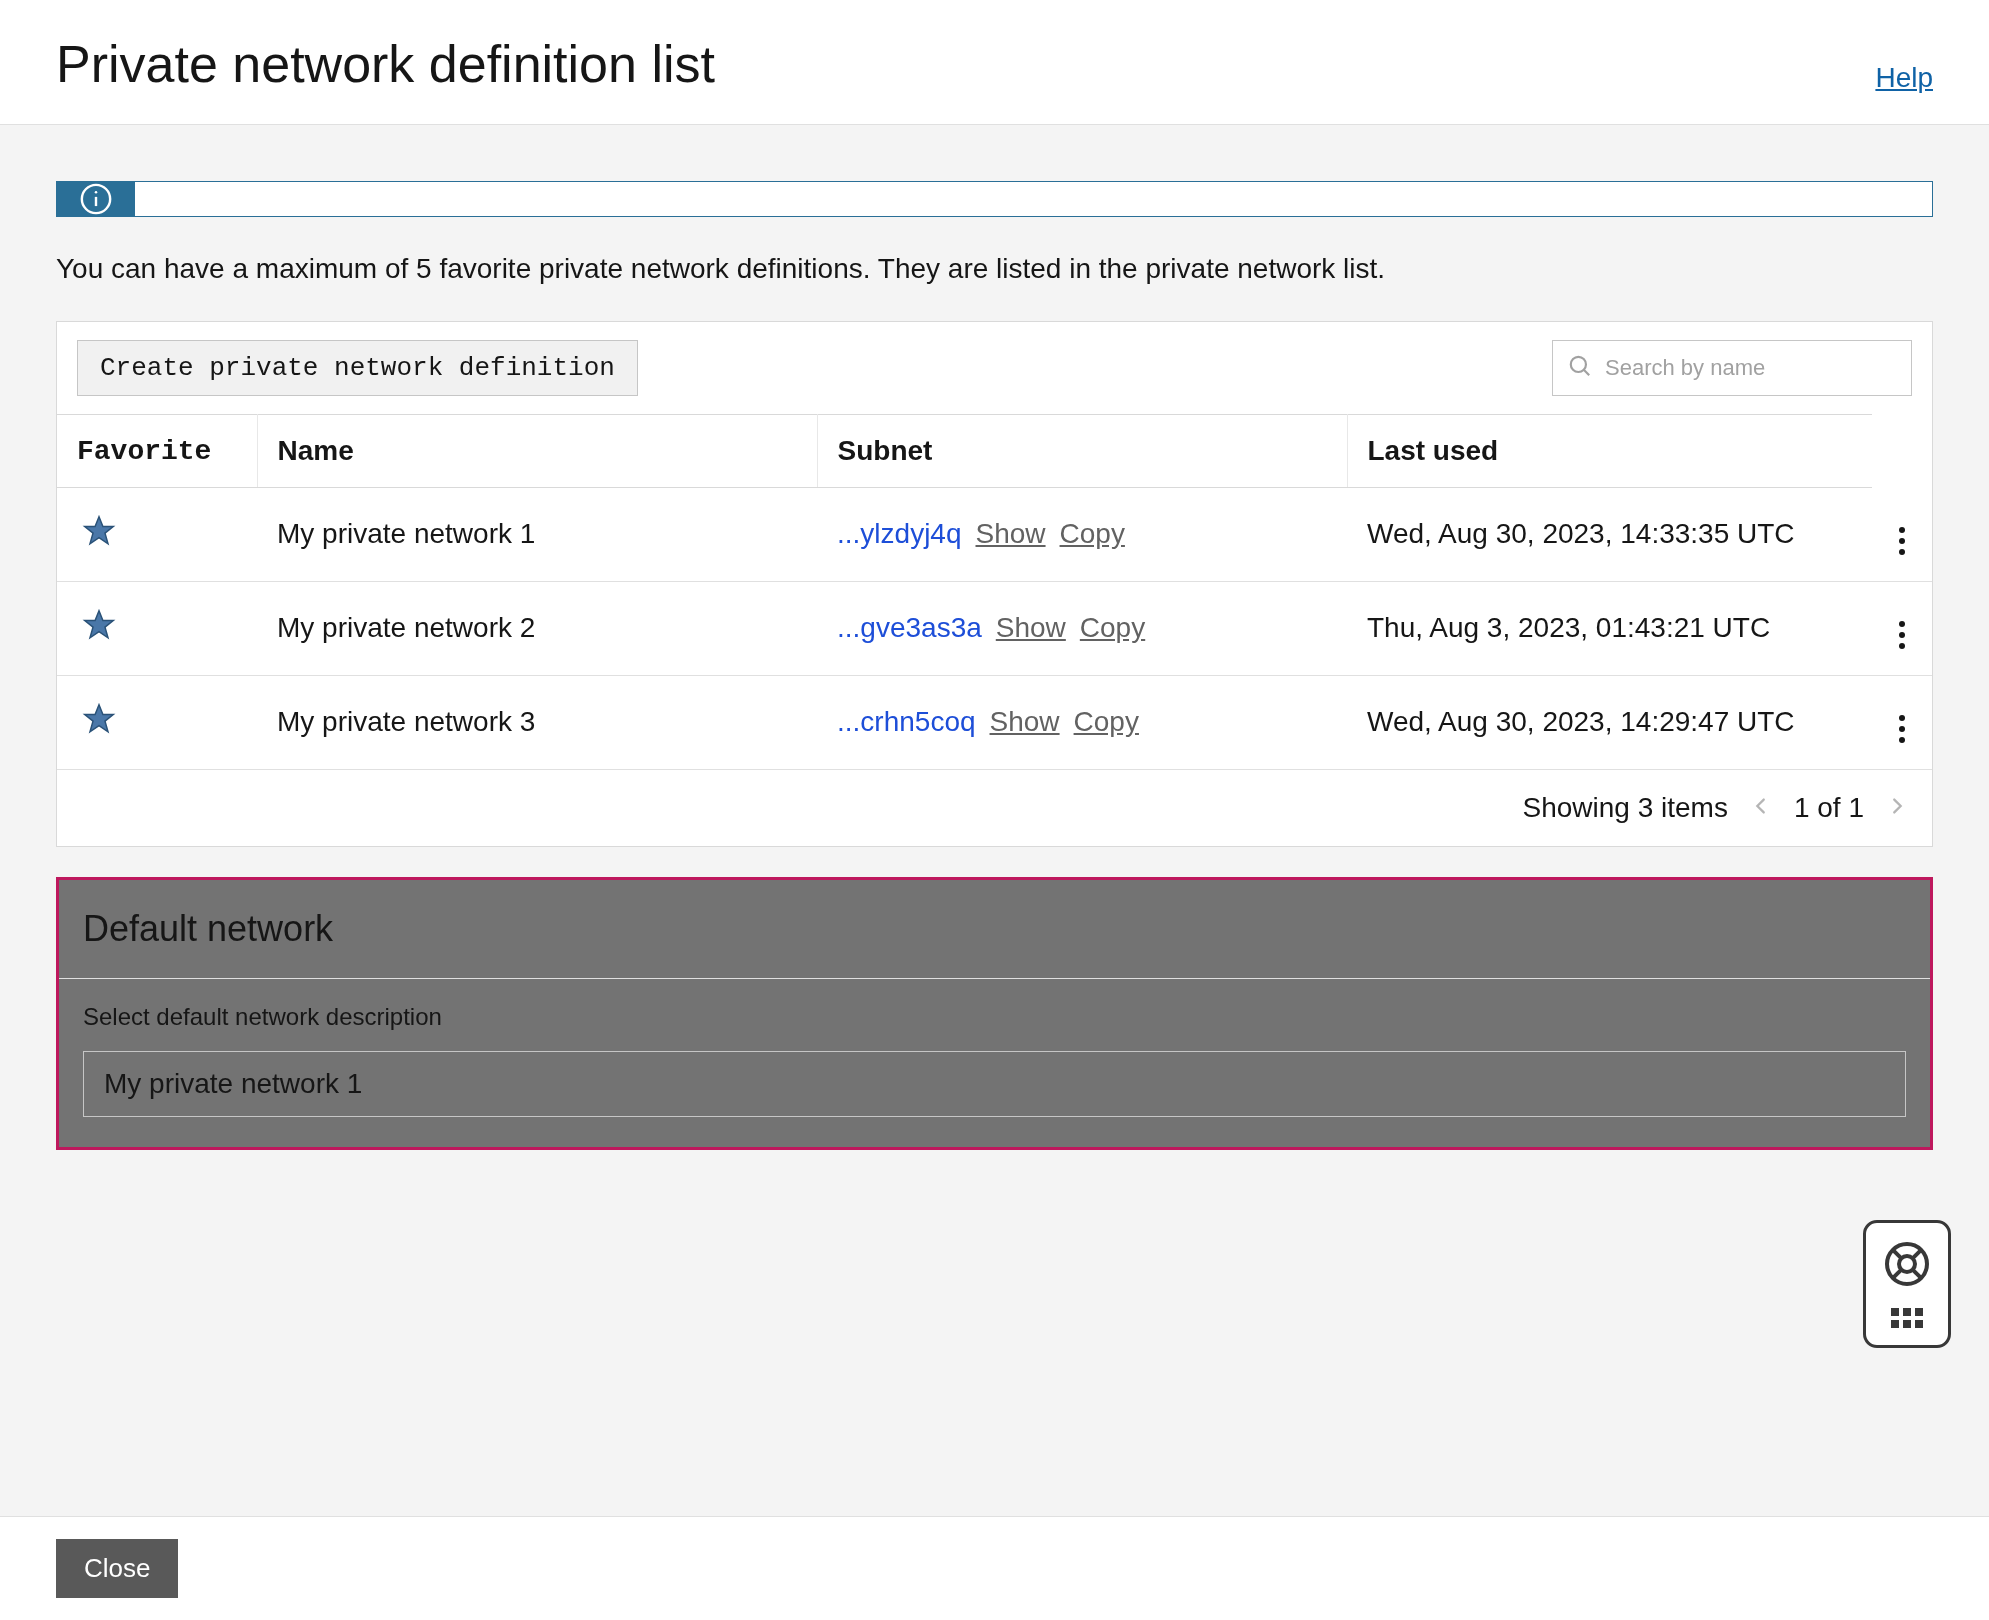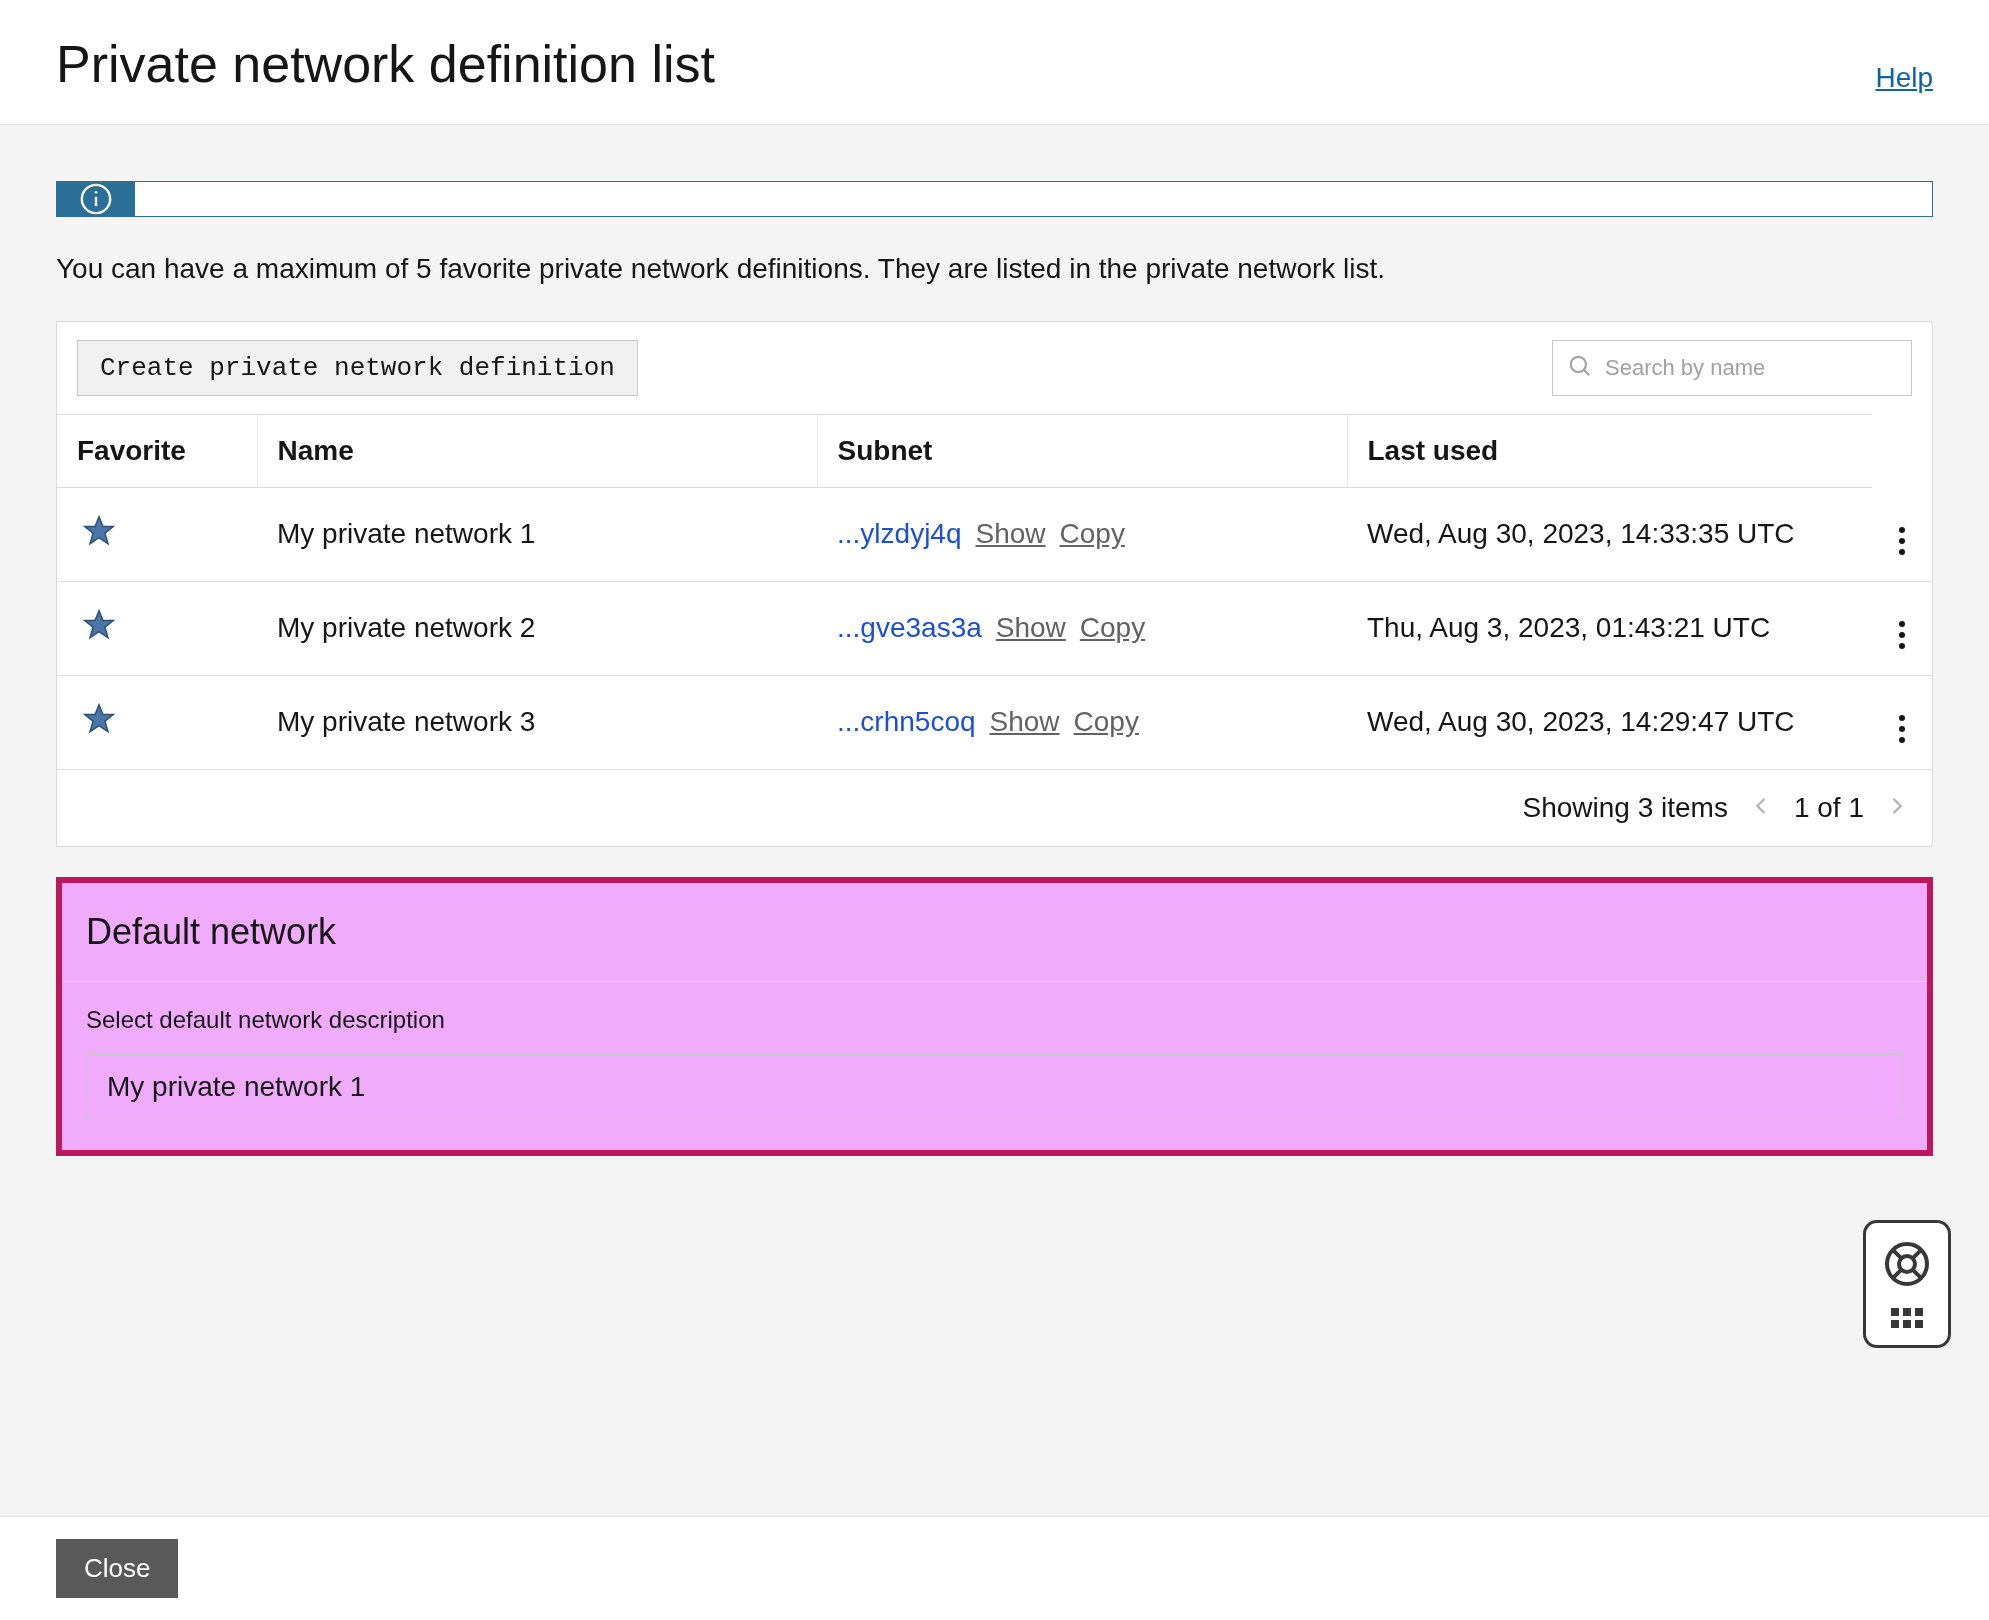--- a/index.html
+++ b/index.html
@@ -131,21 +131,21 @@
     }
     table.data-table th:last-child {
       border-right: none;
     }
     table.data-table td {
       border-bottom: 1px solid #e0e0e0;
       padding: 20px 20px;
       font-size: 28px;
       vertical-align: middle;
     }
-    .col-favorite { width: 200px; }
+    .col-favorite { width: 200px; font-family: Liberation Mono, monospace; }
     .col-name-th { width: 560px; }
     .col-subnet-th { width: 530px; }
     .col-actions { width: 60px; text-align: center; }
     .star-cell svg {
       width: 36px;
       height: 36px;
       margin-left: 4px;
     }
     .subnet-cell {
       white-space: nowrap;
@@ -186,22 +186,22 @@
       height: 22px;
     }
     .chevron.disabled path {
       stroke: #b5b5b5;
     }
     .page-num {
       color: #161616;
     }
     .default-panel {
       margin-top: 30px;
-      background: #f0abfc;
-      border: 6px solid #be185d;
+      background: #737373;
+      border: 3px solid #be185d;
     }
     .default-panel .dp-header {
       padding: 28px 24px;
       font-size: 36px;
     }
     .default-panel .dp-body {
       border-top: 1px solid #e0e0e0;
       padding: 24px 24px 30px;
     }
     .dp-label {

